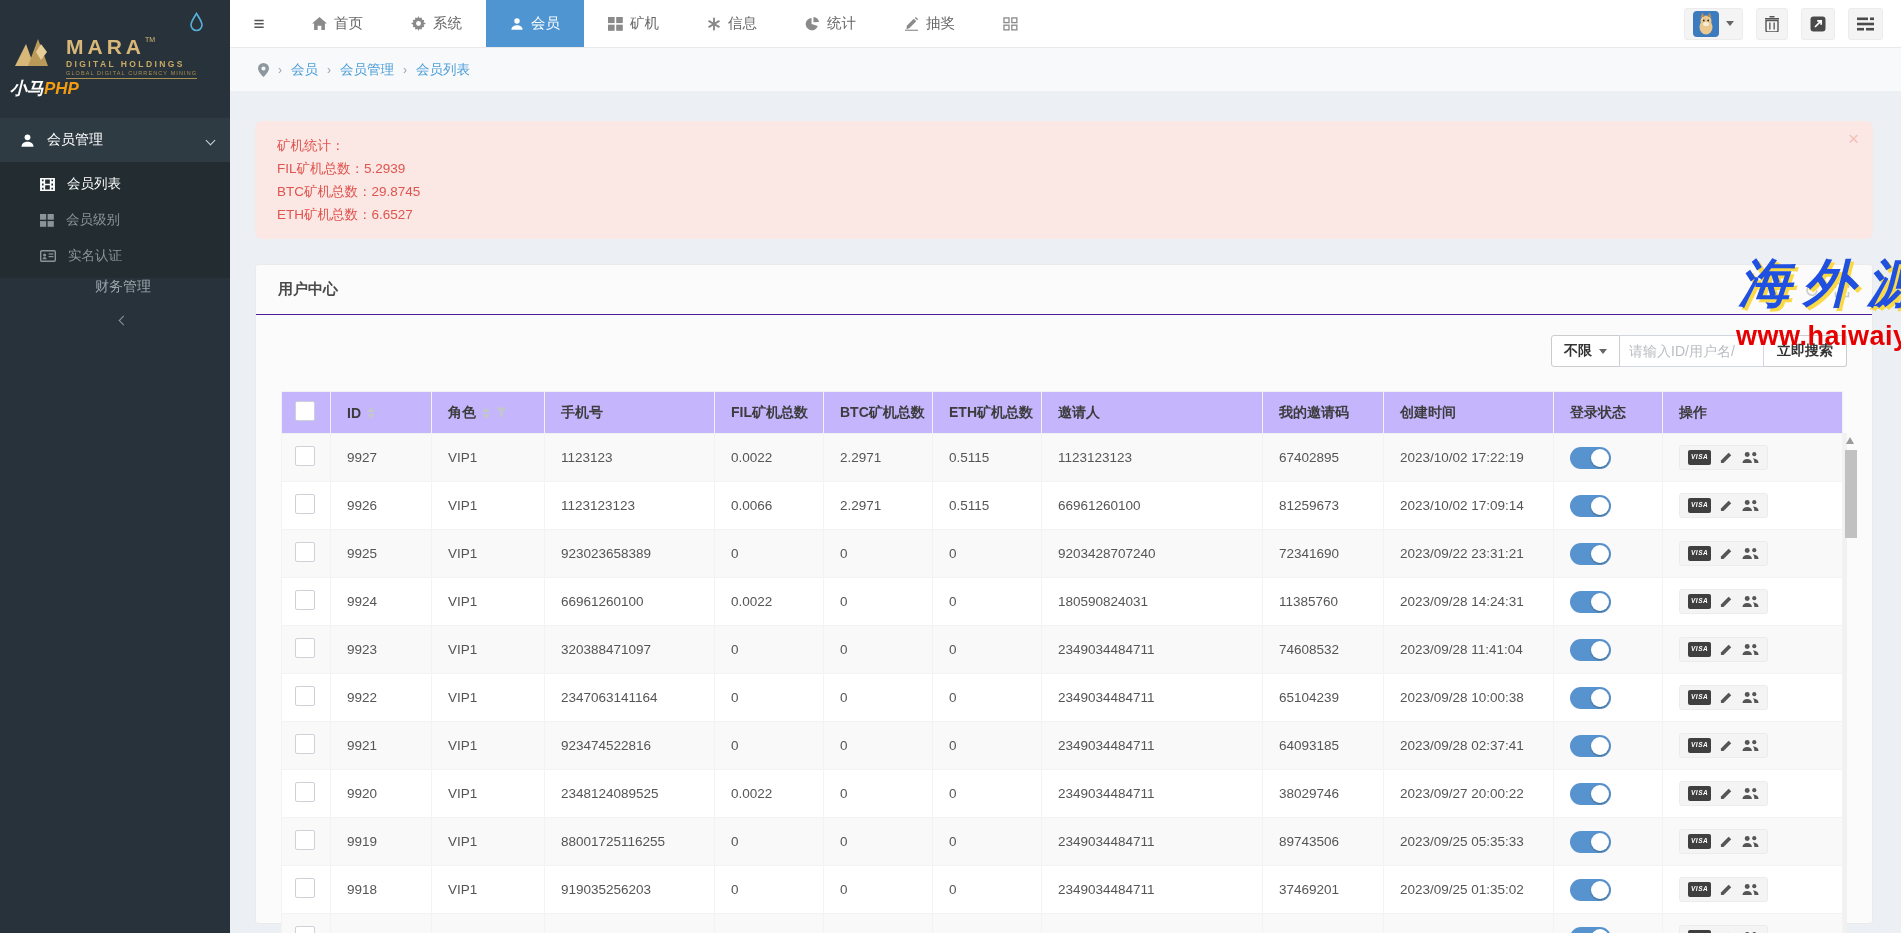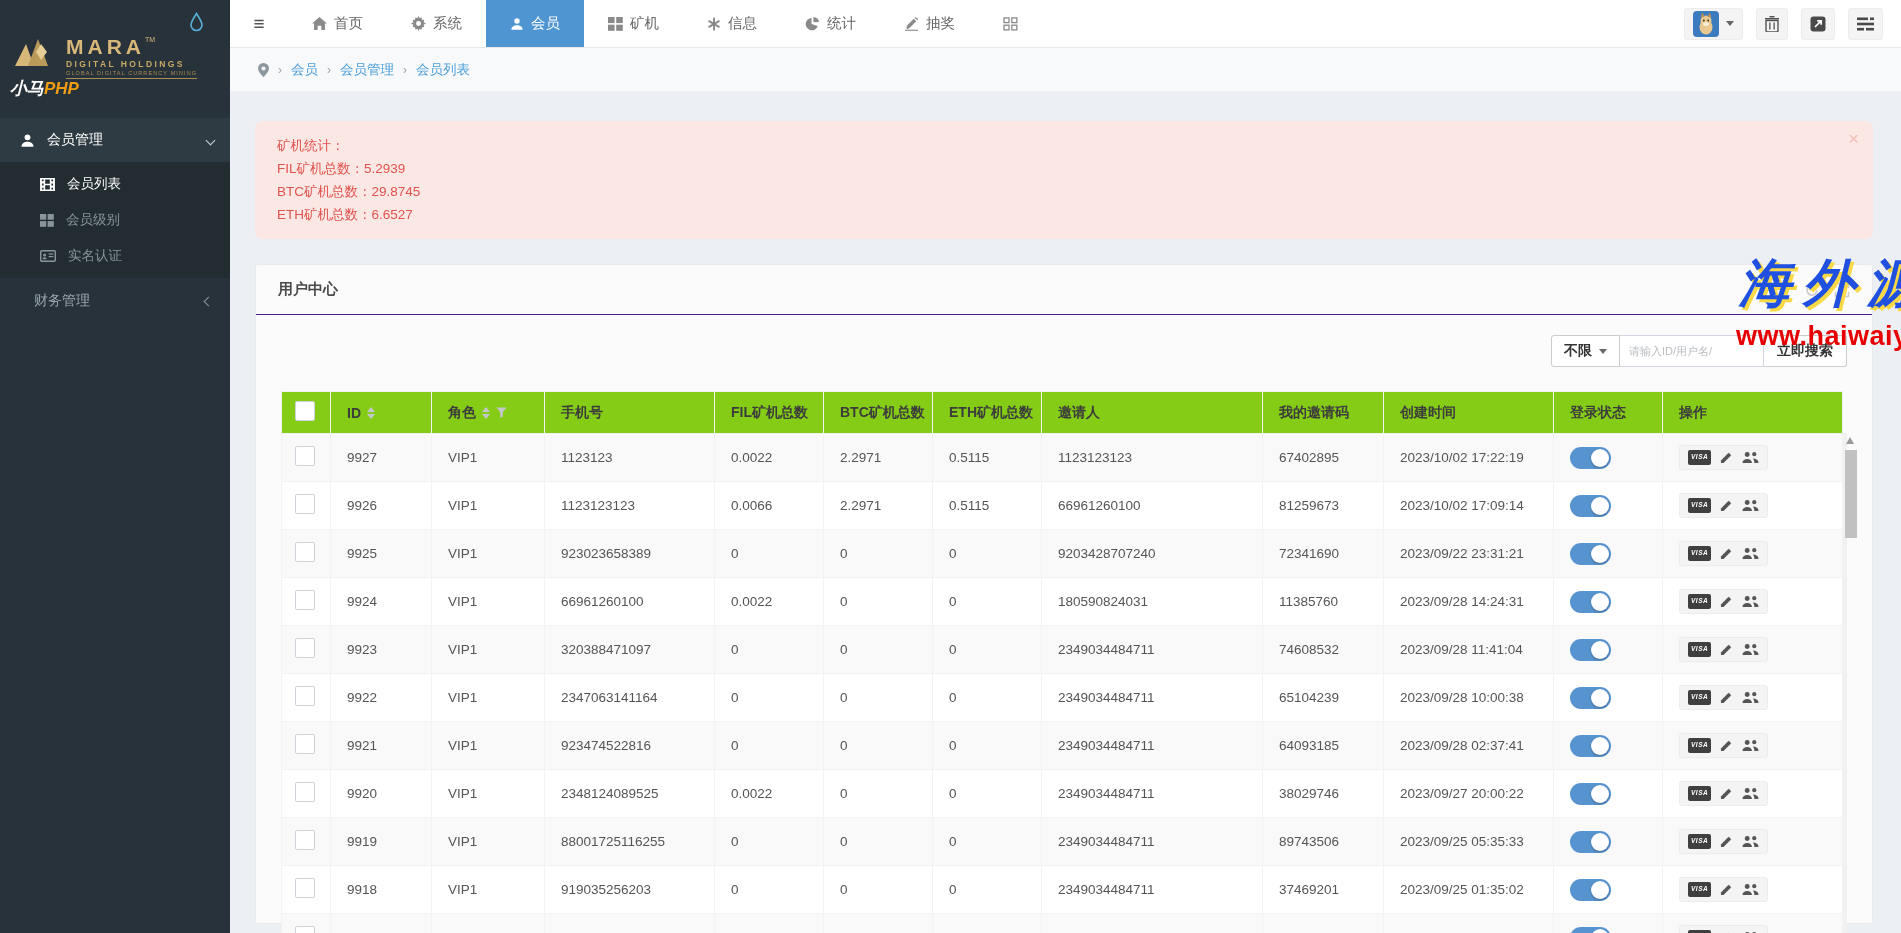--- a/index.html
+++ b/index.html
@@ -21,21 +21,21 @@
   .brand-foot { position:absolute; left:10px; bottom:18px; font-size:17px; }
   .brand-foot .cn { color:#fff; font-weight:bold; font-style:italic; font-family:"DejaVu Serif",serif;}
   .brand-foot .en { color:#f39c12; font-weight:bold; font-style:italic; }
   .menu { flex:1; }
   .menu-section { display:flex; align-items:center; height:44px; padding:0 16px 0 20px; background:#2e3b42; color:#fff; cursor:pointer; }
   .menu-section .mlabel { margin-left:12px; flex:1; font-size:14px;}
   .submenu { background:#222c31; padding:4px 0; }
   .submenu-item { display:flex; align-items:center; height:36px; padding-left:40px; color:#8a9599; cursor:pointer; font-size:13.5px;}
   .submenu-item .mlabel { margin-left:12px; }
   .submenu-item.active { color:#fff; }
-  .menu-section2 { display:flex; align-items:center; height:46px; padding:0 18px 0 34px; color:#9aa6ac; cursor:pointer;}
+  .menu-section2 { display:flex; align-items:center; height:46px; padding:0 18px 0 34px; color:#9aa6ac; cursor:pointer;flex-direction:column;}
   .menu-section2 .mlabel { flex:1; font-size:14px;}
   .chev { width:7px; height:7px; border-right:1.6px solid #8a9599; border-bottom:1.6px solid #8a9599; display:inline-block;}
   .chev.down { transform:rotate(45deg); border-color:#cfd6da;}
   .chev.left { transform:rotate(135deg); }
 
   
   .main { flex:1; display:flex; flex-direction:column; min-width:0;}
   .navbar { height:48px; background:#fff; display:flex; align-items:stretch; border-bottom:1px solid #e9e9e9;}
   .nav-toggle { width:58px; display:flex; align-items:center; justify-content:center; font-size:19px; color:#555; cursor:pointer;}
   .nav-items { display:flex; align-items:stretch; }
@@ -67,31 +67,31 @@
   .panel { margin-top:25px; background:#fbfbfb; border:1px solid #eaeaea; border-radius:3px; height:660px; }
   .panel-header { display:flex; align-items:center; height:50px; padding:0 22px; border-bottom:1px solid #4c1d95;}
   .panel-title { font-weight:bold; font-size:15px; color:#4a4a4a; }
   .panel-tools { margin-left:auto; display:flex; gap:14px; color:#ccc;}
   .panel-tools .tool { cursor:pointer; }
   .panel-body { padding:20px 25px 0 25px; }
 
   
   .search-row { display:flex; justify-content:flex-end; margin-bottom:24px; }
   .filter-btn { height:32px; border:1px solid #ccc; background:#fff; border-radius:3px 0 0 3px; padding:0 12px; display:flex; align-items:center; gap:7px; font-size:14px; color:#333; cursor:pointer; font-weight:bold;}
-  .search-input { height:32px; width:144px; border:1px solid #d2d6de; border-left:none; padding:0 9px; font-size:11px; color:#555; outline:none;}
+  .search-input { height:32px; width:144px; border:1px solid #d2d6de; border-left:none; padding:0 9px; font-size:14px; color:#555; outline:none;}
   .search-input::placeholder { color:#b9bdc1; }
   .search-btn { height:32px; border:1px solid #ccc; background:#fff; border-radius:0 3px 3px 0; border-left:none; padding:0 13px; font-size:14px; font-weight:bold; color:#333; cursor:pointer;}
 
   
   .tbl-wrap { display:flex; align-items:flex-start; }
   table { border-collapse:collapse; table-layout:fixed; width:1561px; background:#fff;}
   col.c-chk{width:49px;} col.c-id{width:101px;} col.c-role{width:113px;} col.c-phone{width:170px;}
   col.c-fil{width:109px;} col.c-btc{width:109px;} col.c-eth{width:109px;} col.c-inv{width:221px;}
   col.c-code{width:121px;} col.c-time{width:170px;} col.c-login{width:109px;} col.c-op{width:180px;}
-  thead th { height:42px; text-align:left; font-size:14px; color:#3c3c3c; background:#84cc16; border:1px solid #f1f1f1; border-top:1px solid #f1f1f1; padding-left:16px; font-weight:bold; white-space:nowrap;}
+  thead th { height:42px; text-align:left; font-size:14px; color:#3c3c3c; background:#c4b5fd; border:1px solid #f1f1f1; border-top:1px solid #f1f1f1; padding-left:16px; font-weight:bold; white-space:nowrap;}
   tbody td { height:48px; border:1px solid #f3f3f3; padding-left:16px; font-size:13.5px; color:#555; white-space:nowrap; overflow:hidden;}
   tbody tr:nth-child(odd) { background:#f9f9f9; }
   tbody tr:nth-child(even){ background:#fff; }
   th.chk-cell, td.chk-cell { padding-left:13px; }
   .checkbox { width:20px; height:20px; border:1px solid #cdd2d8; background:#fff; border-radius:2px; display:inline-block; cursor:pointer;}
   .th-inner { display:flex; align-items:center; gap:6px;}
   .sorter { display:inline-flex; flex-direction:column; gap:2px; cursor:pointer;}
   .sorter i { width:0; height:0; border-left:4px solid transparent; border-right:4px solid transparent; display:block;}
   .sorter .up { border-bottom:5px solid #c3c7cc; }
   .sorter .dn { border-top:5px solid #c3c7cc; }

